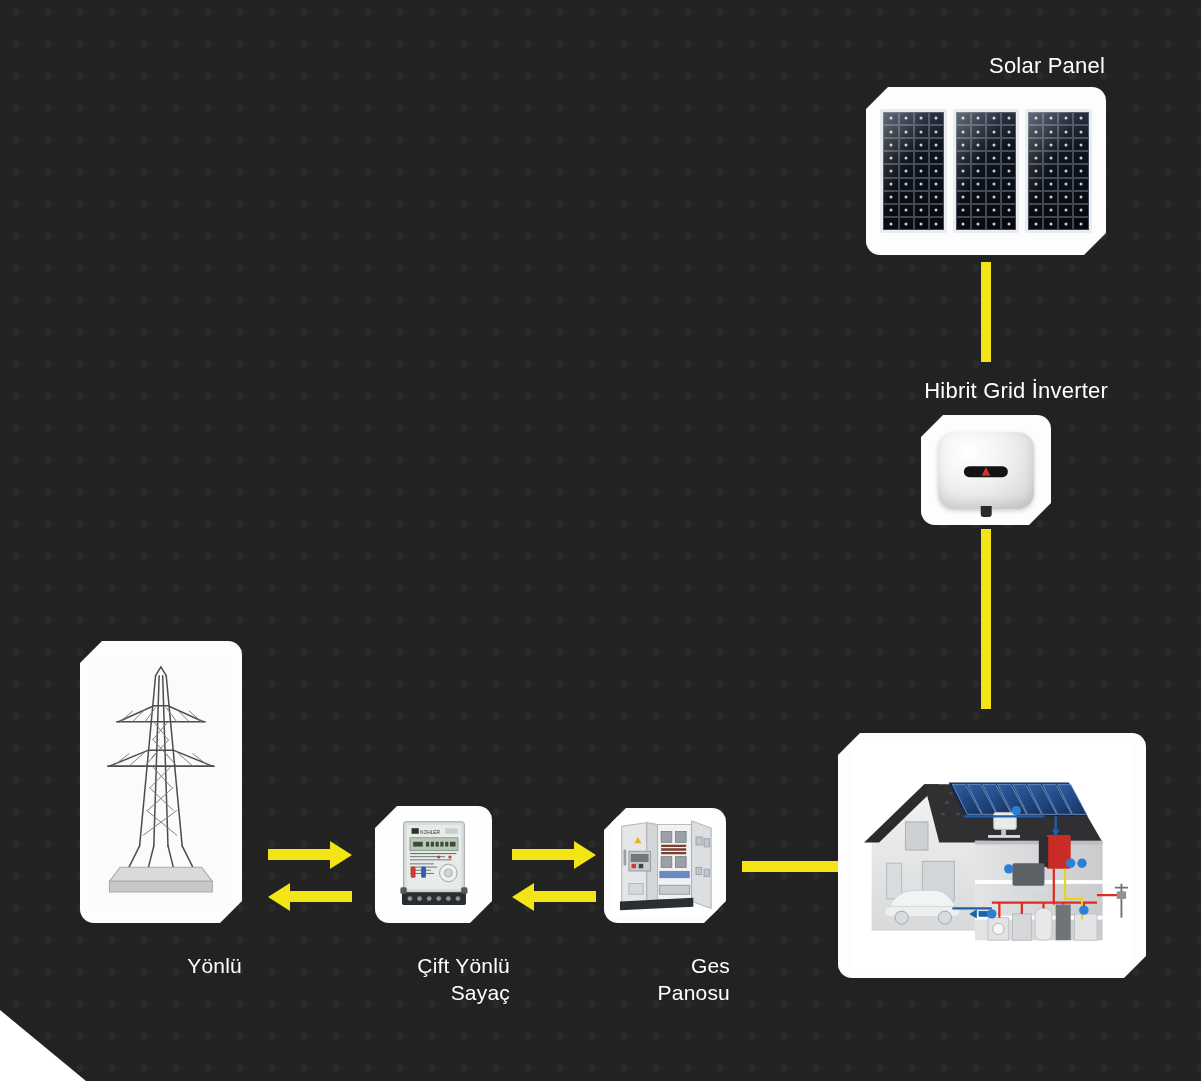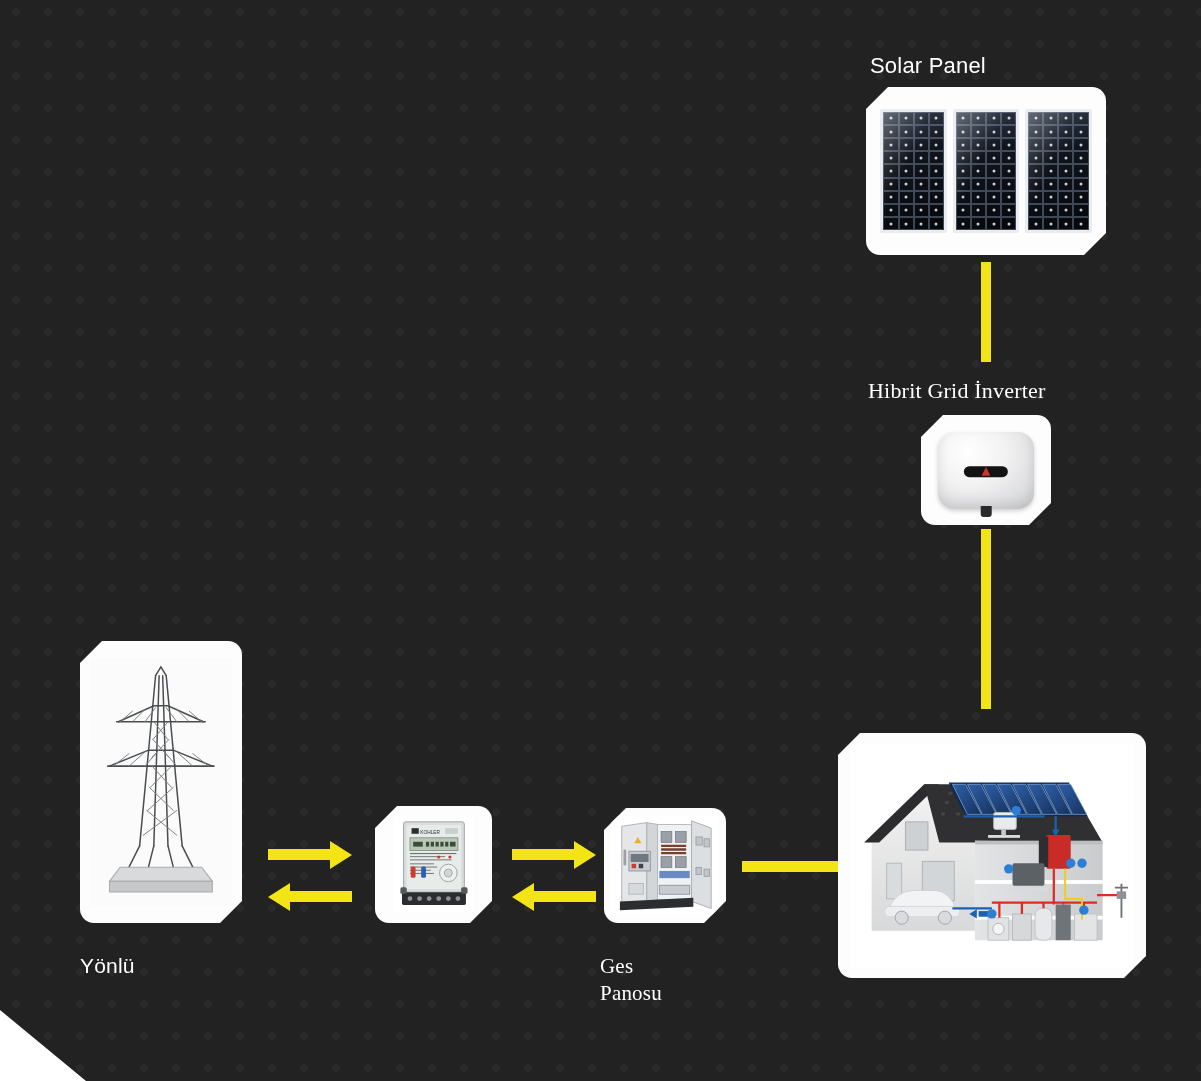--- a/index.html
+++ b/index.html
@@ -34,21 +34,21 @@
     overflow:hidden;
   }
 
   
   .node-label{
     position:absolute;
     color:#ffffff;
     font-size:21px;
     font-weight:400;
     letter-spacing:.2px;
-    text-align:left;
+    text-align:right;
     line-height:1.28;
     white-space:pre-line;
   }
   .label-top{ font-size:22px; }
 
   
   .conn-v{ position:absolute; width:10px; background:#f2e415; }
   .conn-h{ position:absolute; height:11px; background:#f2e415; }
 
   .arrow{ position:absolute; height:34px; }
@@ -241,21 +241,21 @@
           <div class="sp-cell"></div>
           <div class="sp-cell"></div>
           <div class="sp-cell"></div>
           <div class="sp-gloss"></div>
         </div>
     </div>
   </div>
 
   <div class="conn-v" style="left:981px; top:262px; height:100px;"></div>
 
-  <div class="node-label label-top" style="left:868px; top:377px; width:240px;font-family:Liberation Serif, serif;">Hibrit Grid İnverter</div>
+  <div class="node-label label-top" style="left:868px; top:377px; width:240px;">Hibrit Grid İnverter</div>
 
   <div class="card" id="card-inverter" style="left:921px; top:415px; width:130px; height:110px;">
     <div class="inv-body">
       <div class="inv-strip">
           <div class="inv-logo"></div>
         </div>
       <div class="inv-foot"></div>
     </div>
   </div>
 
@@ -496,20 +496,22 @@
           <circle cx="32" cy="102" r="3"></circle>
         <circle cx="44" cy="102" r="3"></circle>
           <circle cx="56" cy="102" r="3"></circle>
         <circle cx="68" cy="102" r="3"></circle>
           <circle cx="80" cy="102" r="3"></circle>
       </g>
       <rect x="8" y="88" width="8" height="8" rx="2" fill="#55595b"></rect>
       <rect x="84" y="88" width="8" height="8" rx="2" fill="#55595b"></rect>
     </svg>
   </div>
+  <div class="node-label" style="left:358px; top:953px; width:152px;">Çift Yönlü
+Sayaç</div>
 
   <div class="arrow right" style="left:512px; top:838px; width:84px;">
     <div class="shaft"></div>
       <div class="head"></div>
   </div>
   <div class="arrow left" style="left:512px; top:880px; width:84px;">
     <div class="shaft"></div>
       <div class="head"></div>
   </div>
 
@@ -546,16 +548,16 @@
 
       <polygon points="90,6 112,14 112,104 90,96" fill="#dcdfe2" stroke="#a9adb1" stroke-width="1"></polygon>
       <rect x="95" y="24" width="7" height="9" fill="#c2c6ca" stroke="#9aa0a5"></rect>
       <rect x="104" y="26" width="6" height="9" fill="#c2c6ca" stroke="#9aa0a5"></rect>
       <rect x="95" y="58" width="6" height="8" fill="#c2c6ca" stroke="#9aa0a5"></rect>
       <rect x="104" y="60" width="6" height="8" fill="#c2c6ca" stroke="#9aa0a5"></rect>
 
       <polygon points="10,96 92,92 92,102 10,106" fill="#2b2e31"></polygon>
     </svg>
   </div>
-  <div class="node-label" style="left:600px; top:953px; width:130px;font-family:Liberation Serif, serif;">Ges
+  <div class="node-label" style="left:600px; top:953px; width:130px;">Ges
 Panosu</div>
 
 </div>
 
 </body></html>

